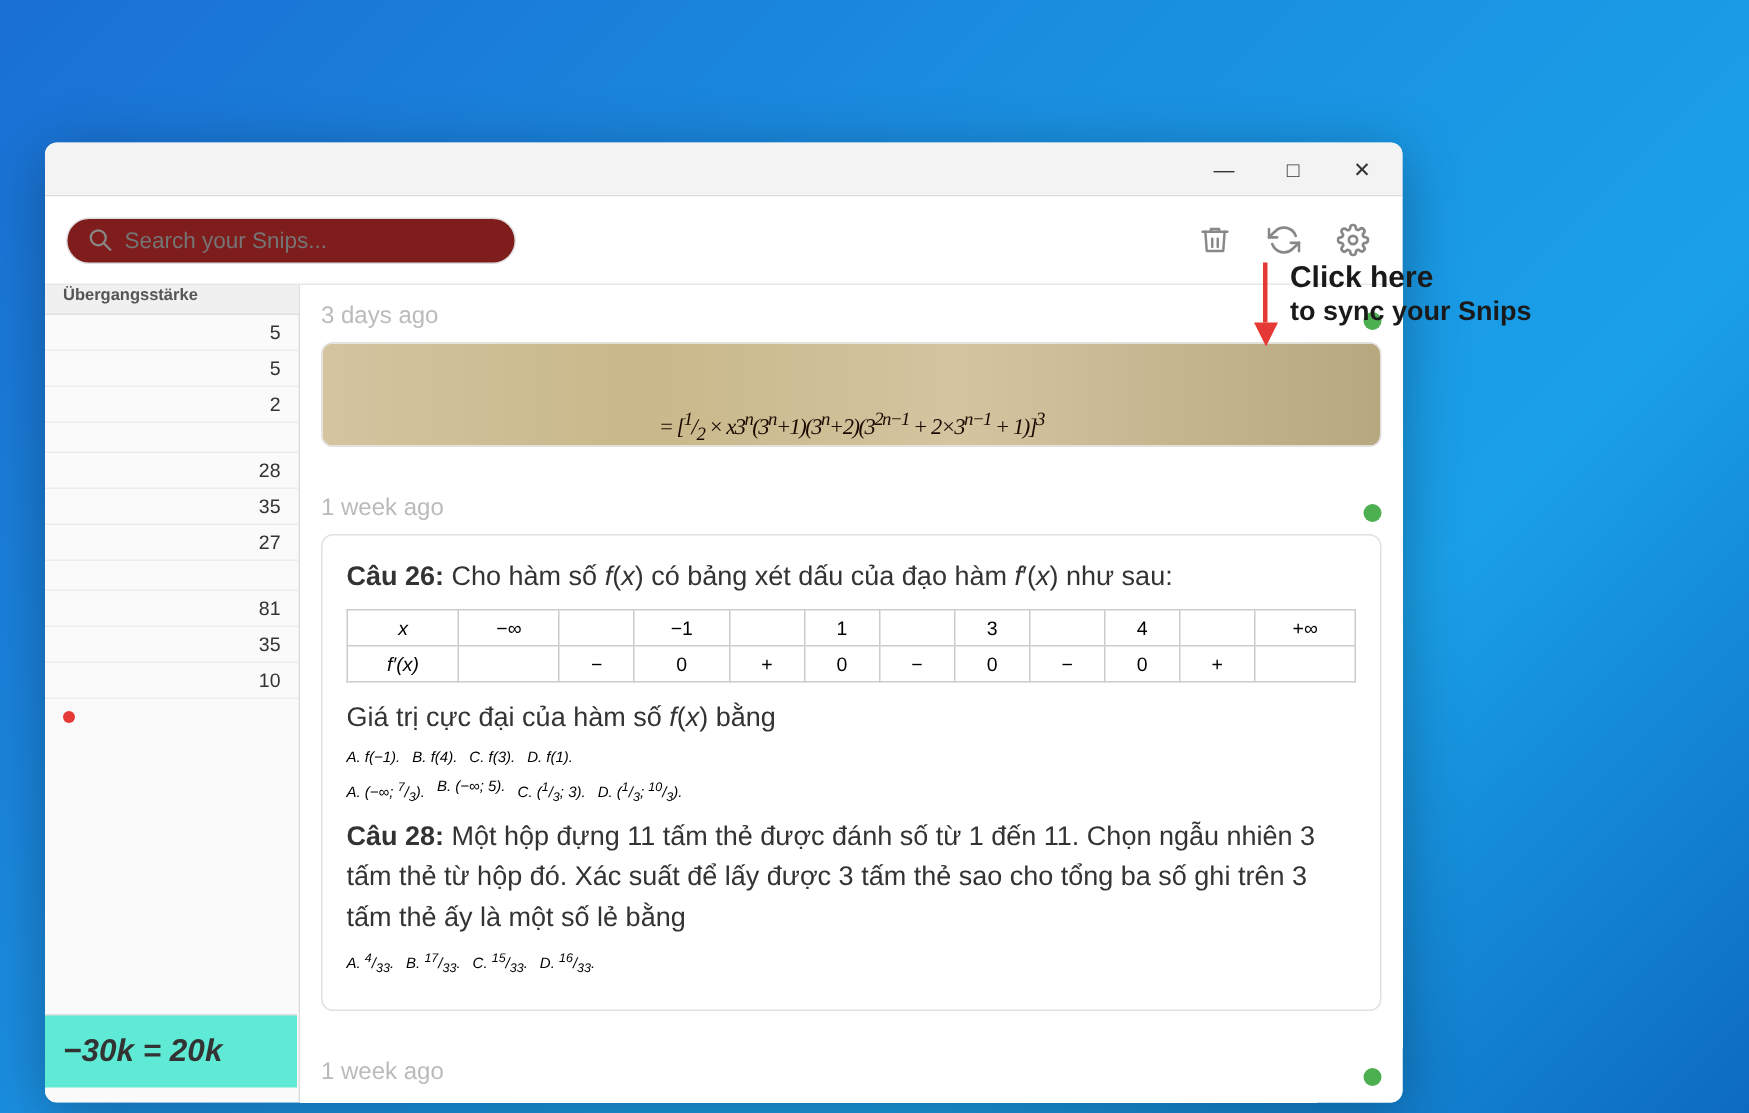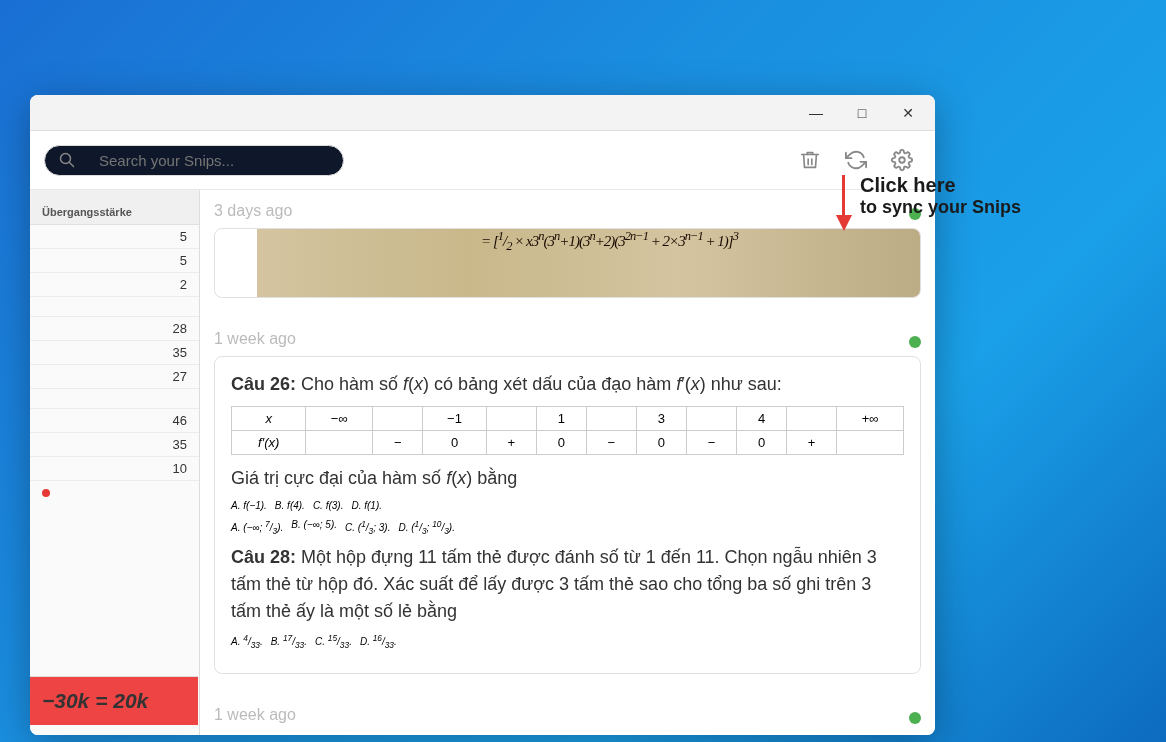--- a/index.html
+++ b/index.html
@@ -56,26 +56,26 @@
       padding: 10px 14px;
       background: #ffffff;
       border-bottom: 1px solid #e8e8e8;
       flex-shrink: 0;
       gap: 8px;
     }
 
     .search-container {
       display: flex;
       align-items: center;
-      background: #0f172a;
+      background: #7f1d1d;
       border: 1px solid #ddd;
       border-radius: 20px;
       padding: 6px 14px;
       width: 300px;
-      gap: 24px;
+      gap: 8px;
       justify-content: center;
     }
 
     .search-icon-svg {
       color: #888;
       flex-shrink: 0;
     }
 
     .search-input {
       border: none;
@@ -113,21 +113,21 @@
       border-right: 1px solid #ddd;
       background: #fafafa;
       overflow-y: auto;
       flex-shrink: 0;
     }
 
     .sidebar-header {
       font-size: 11px;
       font-weight: 600;
       color: #555;
-      padding: 16px 12px 6px;
+      padding: 1px 12px 6px;
       border-bottom: 1px solid #e0e0e0;
       background: #f0f0f0;
     }
 
     .sidebar-row {
       display: flex;
       align-items: center;
       padding: 4px 12px;
       font-size: 13px;
       color: #333;
@@ -175,29 +175,28 @@
       overflow: hidden;
       margin-bottom: 4px;
       background: #fff;
     }
 
     .snip-handwritten-img {
       width: 100%;
       height: 68px;
       background: linear-gradient(90deg, #d4c4a0 0%, #c8b88a 30%, #d4c4a0 60%, #b8a880 100%);
       display: flex;
-      align-items: flex-start;
+      align-items: flex-end;
       justify-content: center;
       font-style: italic;
       font-size: 20px;
       color: #2a1a00;
       font-family: 'Courier New', monospace;
       padding: 0 16px;
       overflow: hidden;
-      margin-left: 42px;
     }
 
     .snip-math-content {
       padding: 14px 16px;
     }
 
     .snip-math-content p {
       font-size: 18px;
       color: #333;
       margin-bottom: 8px;
@@ -357,21 +356,21 @@
           <span>28</span>
         </div>
       <div class="sidebar-row">
           <span>35</span>
         </div>
       <div class="sidebar-row">
           <span>27</span>
         </div>
       <div class="sidebar-spacer"></div>
       <div class="sidebar-row">
-          <span>46</span>
+          <span>81</span>
         </div>
       <div class="sidebar-row">
           <span>35</span>
         </div>
       <div class="sidebar-row">
           <span>10</span>
         </div>
       <div class="sidebar-red-dot"></div>
     </div>
 
@@ -463,21 +462,21 @@
       </div>
 
       <div class="snip-timestamp">
         <span>1 week ago</span>
         <div class="snip-dot"></div>
       </div>
 
     </div>
   </div>
 
-  <div style="position:absolute; bottom: 10px; left: 0; width: 168px; padding: 12px; background: #ef4444; border-top: 1px solid #ddd; font-size: 21px; font-weight: 700; color: #333; font-style: italic;">−30k = 20k</div>
+  <div style="position:absolute; bottom: 10px; left: 0; width: 168px; padding: 12px; background: #5eead4; border-top: 1px solid #ddd; font-size: 21px; font-weight: 700; color: #333; font-style: italic;">−30k = 20k</div>
 
 </div>
 
 <div class="click-here-tooltip">
   <div class="arrow-container">
     <div class="arrow-shaft"></div>
     <div class="arrow-head"></div>
   </div>
   <div class="click-here-text">
     <span class="line1">Click here</span>

